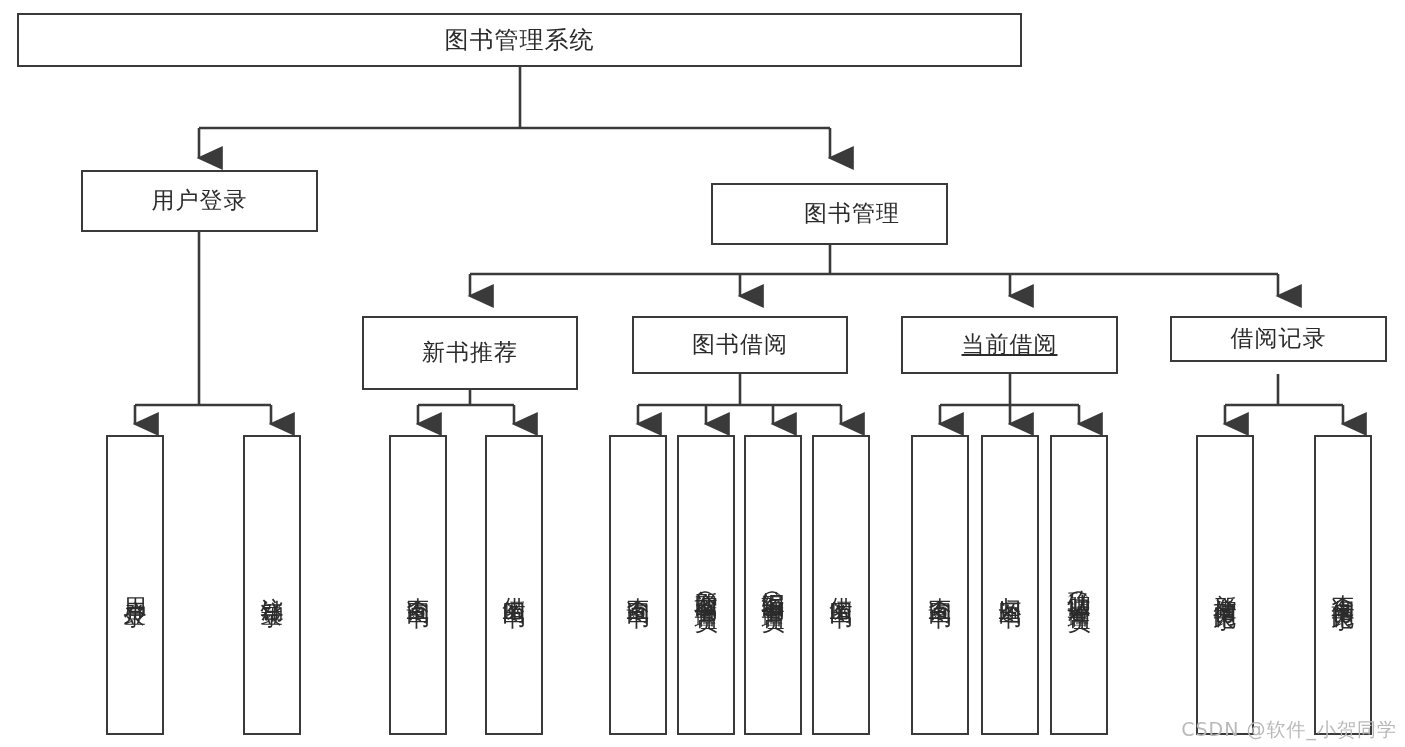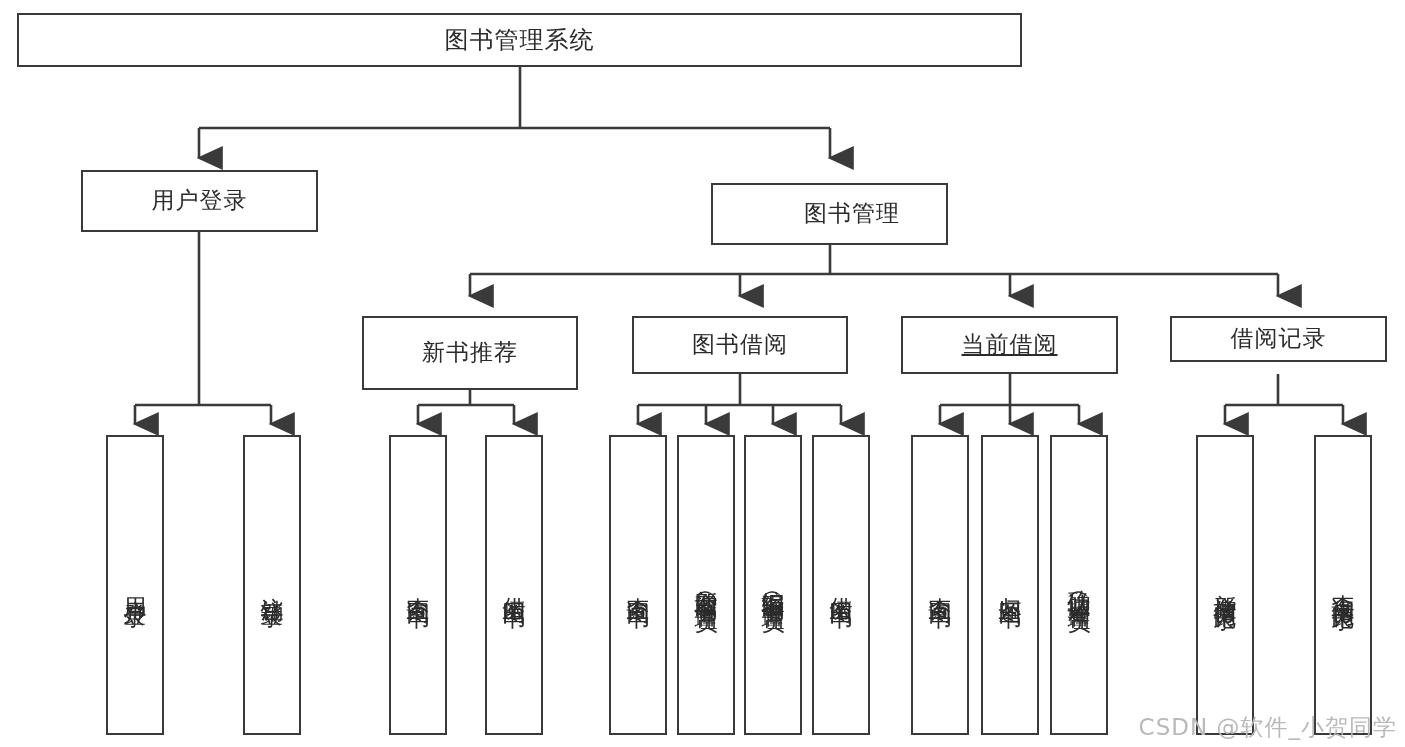--- a/index.html
+++ b/index.html
@@ -51,21 +51,21 @@
     font-size:23px;
     line-height:1.18;
     letter-spacing:3px;
     color:#2b2b2b;
     white-space:nowrap;
     text-align:center;
   }
   .watermark{
     position:absolute;
     right:8px;bottom:4px;
-    font-size:23px;
+    font-size:19px;
     color:#b9b9b9;
     letter-spacing:1px;
     white-space:nowrap;
   }
 </style>
 </head>
 <body>
 
 <div id="diagram">
 

